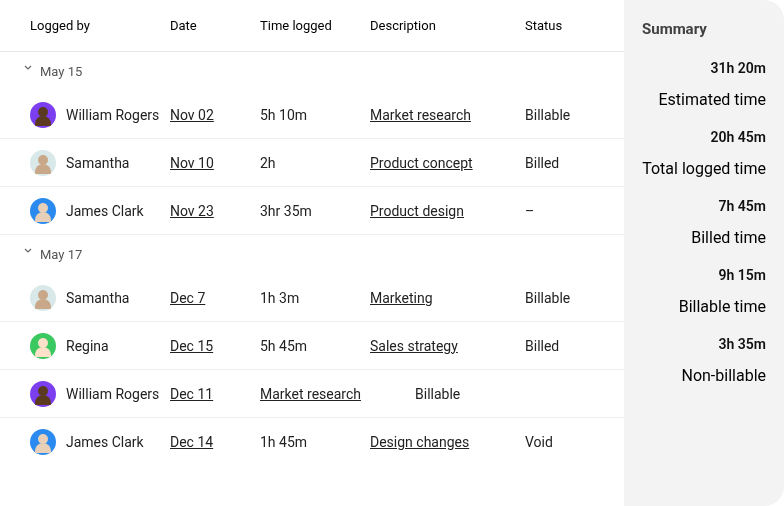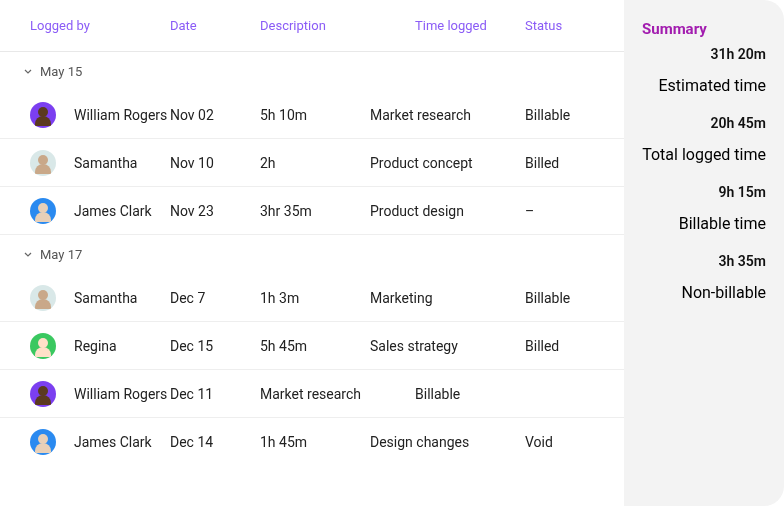--- a/index.html
+++ b/index.html
@@ -20,33 +20,33 @@
       flex: 1;
       display: flex;
       flex-direction: column;
     }
     .header-row {
       display: flex;
       padding: 18px 0;
       border-bottom: 1px solid #e8e8e8;
     }
     .header-cell {
-      color: #8b5cf6;
+      color: #000000;
       font-size: 13px;
       font-weight: 400;
     }
     .col-logged-by { width: 170px; padding-left: 30px; }
     .col-date { width: 90px; }
     .col-time { width: 110px; }
     .col-desc { width: 155px; }
     .col-status { width: 95px; }
     
     .group-header {
       display: flex;
-      align-items: center;
+      align-items: flex-start;
       padding: 12px 0 12px 24px;
       font-size: 13px;
       color: #555;
     }
     .chevron {
       display: inline-block;
       width: 8px;
       height: 8px;
       margin-right: 8px;
     }
@@ -65,21 +65,21 @@
     }
     .cell {
       font-size: 14px;
       color: #222;
     }
     .cell-logged-by {
       display: flex;
       align-items: center;
       width: 170px;
       padding-left: 30px;
-      gap: 18px;
+      gap: 10px;
     }
     .avatar {
       width: 26px;
       height: 26px;
       border-radius: 50%;
       flex-shrink: 0;
       position: relative;
       overflow: hidden;
     }
     .avatar::after {
@@ -106,35 +106,35 @@
     }
     .avatar-purple { background: #7b3ff0; }
     .avatar-purple::before, .avatar-purple::after { background: #5b3a1f; }
     .avatar-teal { background: #d9e8e8; }
     .avatar-teal::before, .avatar-teal::after { background: #c9a889; }
     .avatar-blue { background: #2a8af0; }
     .avatar-blue::before, .avatar-blue::after { background: #e8d0b8; }
     .avatar-green { background: #3ac860; }
     .avatar-green::before, .avatar-green::after { background: #ffe0c8; }
     
-    .cell-date { width: 90px; }
+    .cell-date { width: 90px; text-decoration: underline; }
     .cell-time { width: 110px; }
-    .cell-desc { width: 155px; }
+    .cell-desc { width: 155px; text-decoration: underline; }
     .cell-status { width: 95px; }
     
     .sidebar {
       width: 160px;
       background: #f3f3f3;
       padding: 20px 18px;
     }
     .summary-title {
       font-size: 15px;
       font-weight: 700;
-      color: #a21caf;
-      margin-bottom: 8px;
+      color: #404040;
+      margin-bottom: 22px;
     }
     .summary-item {
       margin-bottom: 20px;
       text-align: right;
     }
     .summary-value {
       font-size: 14px;
       font-weight: 600;
       color: #111;
     }
@@ -144,22 +144,22 @@
       margin-top: 14px;
     }
   </style>
 </head>
 <body>
 
 <div class="main">
   <div class="header-row">
     <div class="header-cell col-logged-by">Logged by</div>
     <div class="header-cell col-date">Date</div>
+    <div class="header-cell col-time">Time logged</div>
     <div class="header-cell col-desc">Description</div>
-    <div class="header-cell col-time">Time logged</div>
     <div class="header-cell col-status">Status</div>
   </div>
   <div id="groups-container">
       <div class="group-header">
         <span class="chevron">
           <svg width="8" height="8" viewBox="0 0 8 8">
             <path d="M1 2 L4 5 L7 2" stroke="#666" stroke-width="1.2" fill="none"></path>
           </svg>
         </span>
         <span>May 15</span>
@@ -249,20 +249,24 @@
   <div id="summary-items">
       <div class="summary-item">
         <div class="summary-value">31h 20m</div>
         <div class="summary-label">Estimated time</div>
       </div>
       <div class="summary-item">
         <div class="summary-value">20h 45m</div>
         <div class="summary-label">Total logged time</div>
       </div>
       <div class="summary-item">
+        <div class="summary-value">7h 45m</div>
+        <div class="summary-label">Billed time</div>
+      </div>
+      <div class="summary-item">
         <div class="summary-value">9h 15m</div>
         <div class="summary-label">Billable time</div>
       </div>
       <div class="summary-item">
         <div class="summary-value">3h 35m</div>
         <div class="summary-label">Non-billable</div>
       </div>
     </div>
 </div>
 

